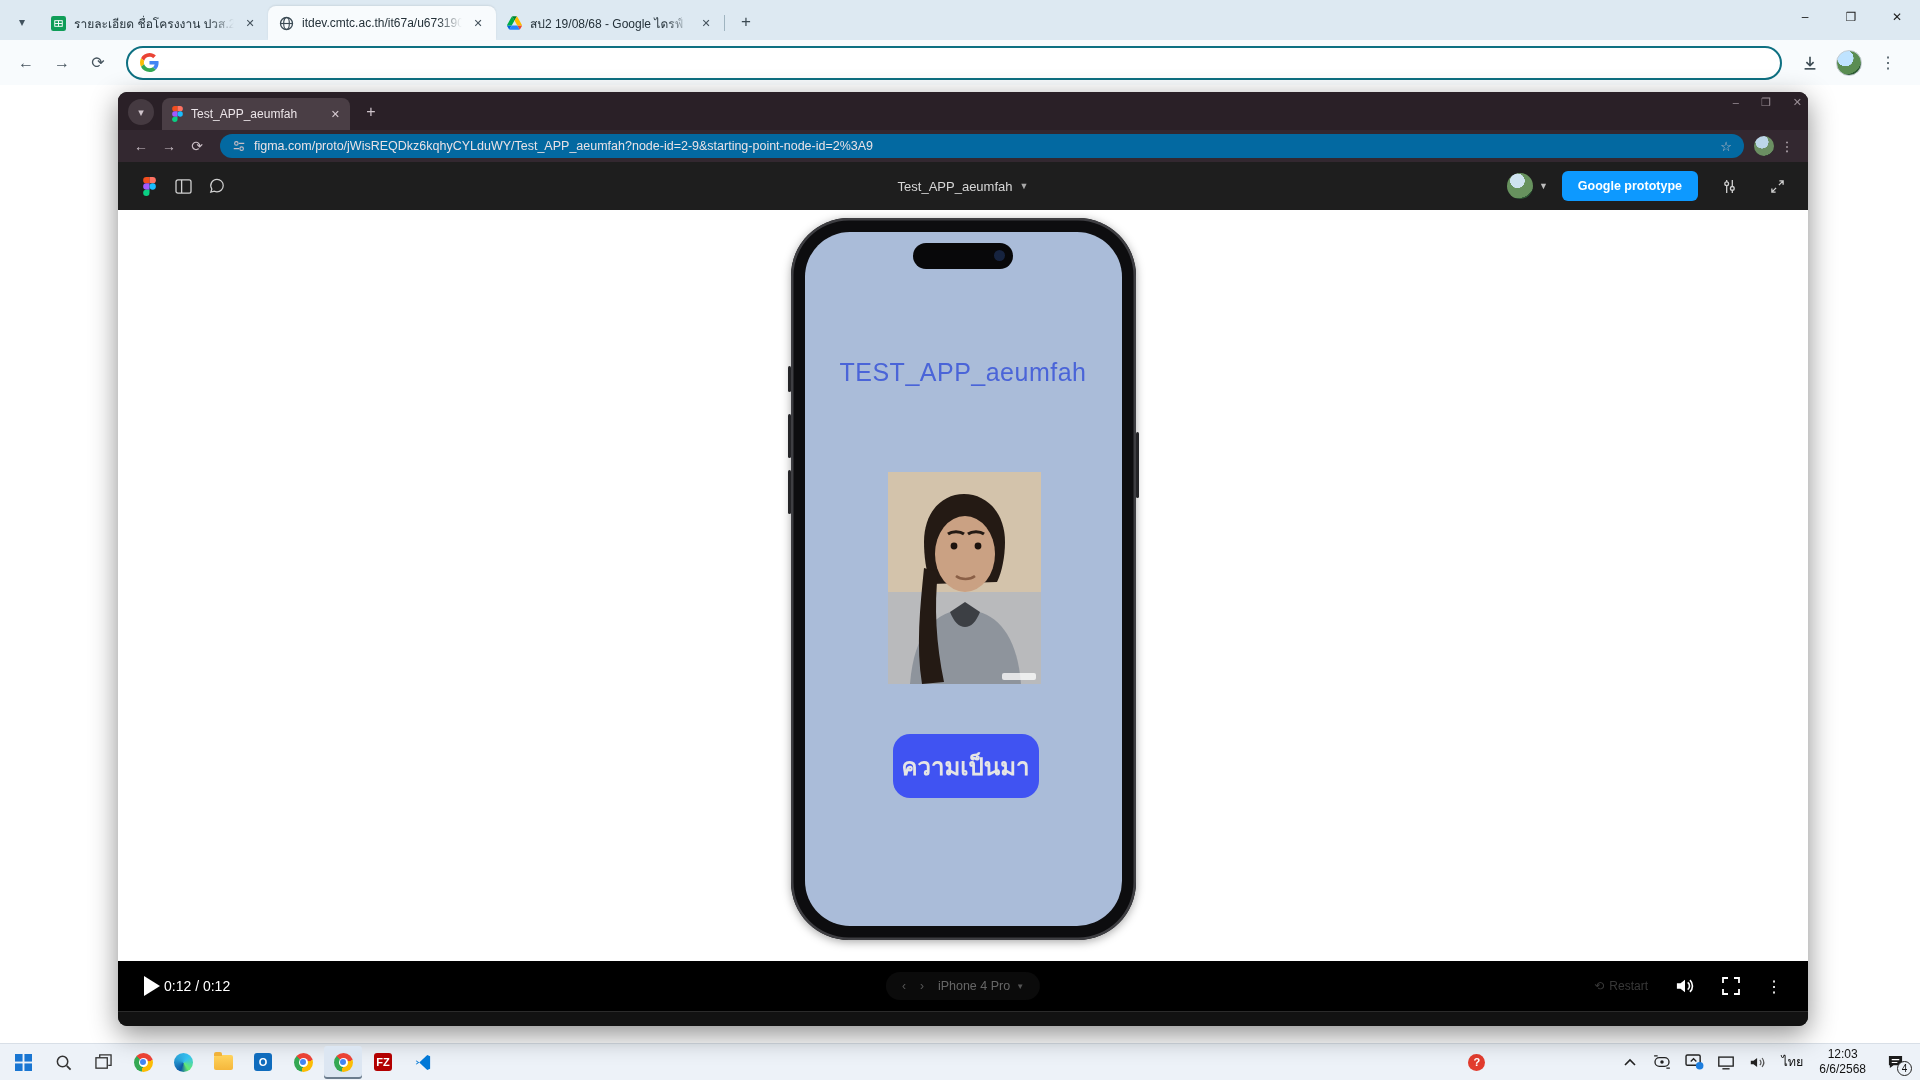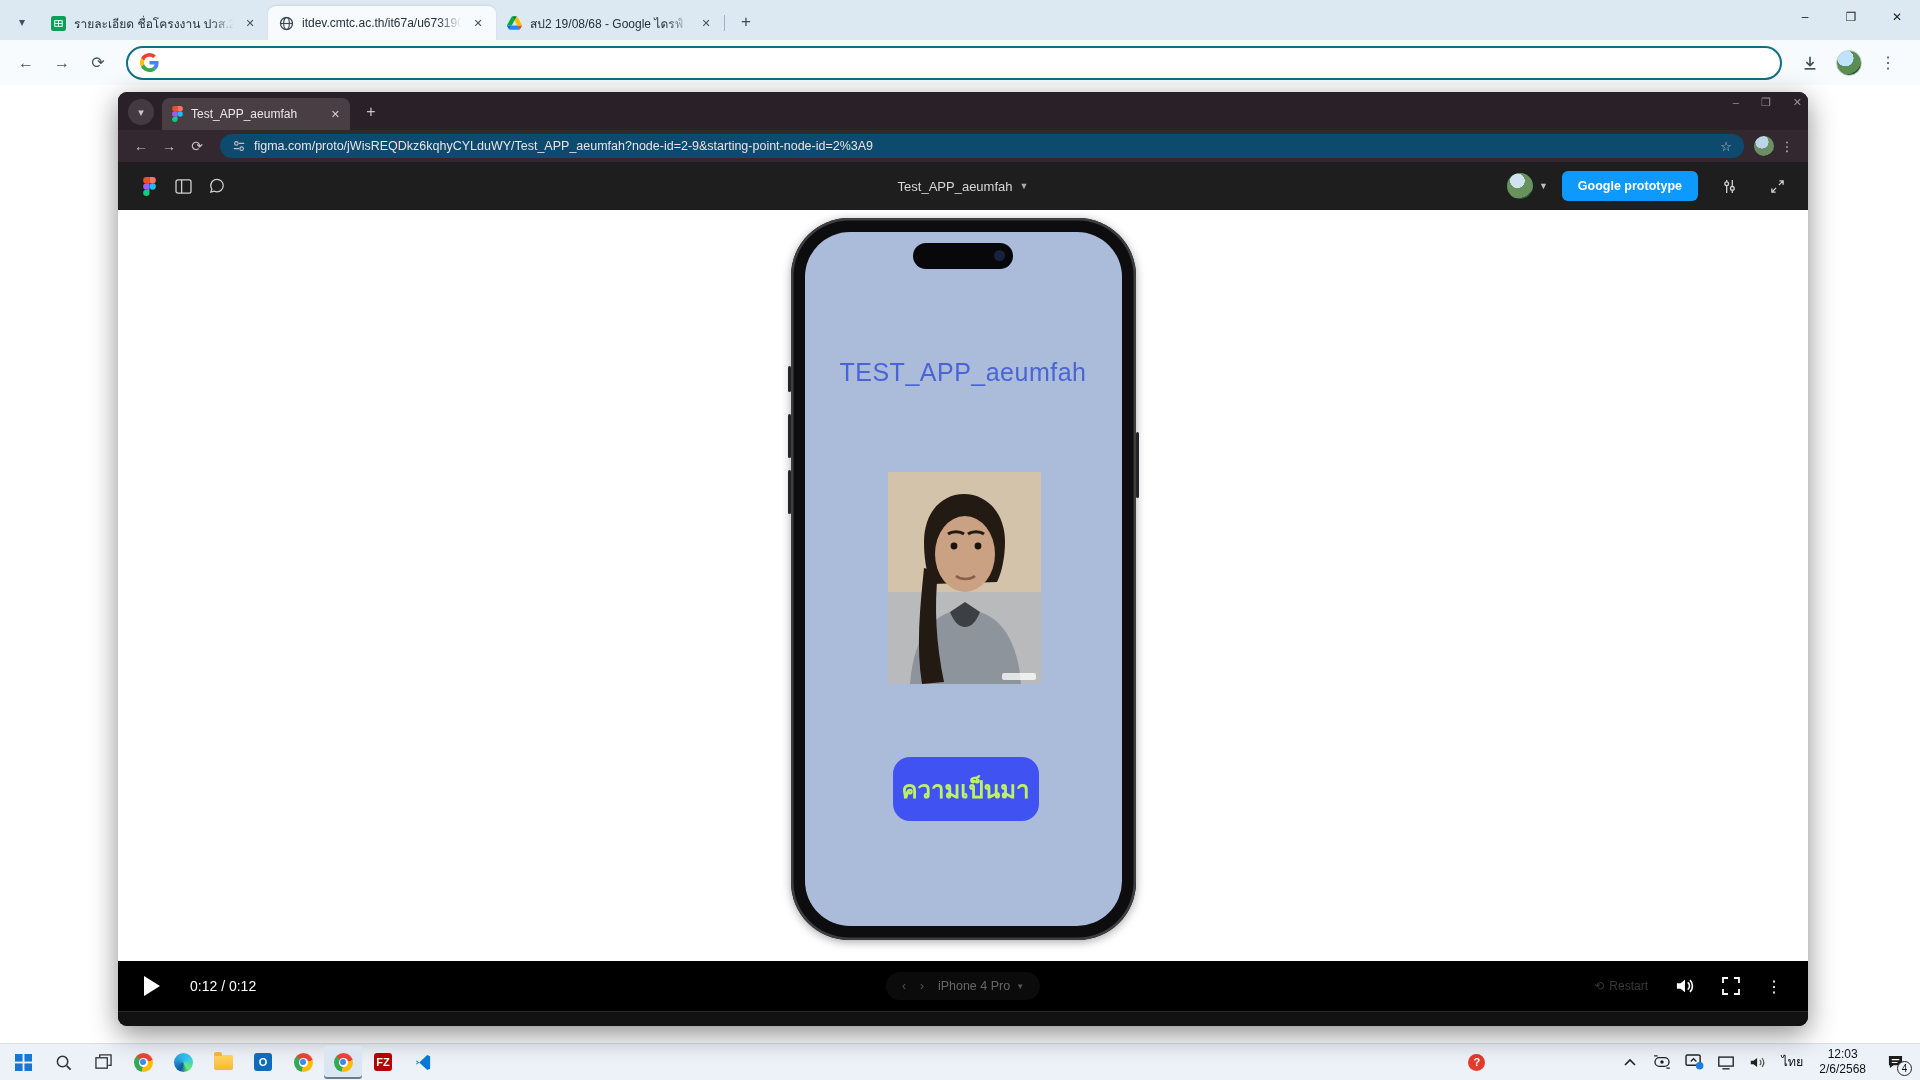--- a/index.html
+++ b/index.html
@@ -32,21 +32,21 @@
   .i-window { position:absolute; left:118px; top:7px; width:1690px; height:934px; border-radius:9px; overflow:hidden; box-shadow:0 8px 28px rgba(0,0,0,.45); display:flex; flex-direction:column; background:#1e1e1e;}
   .i-tabstrip { height:38px; background:#2a2027; display:flex; align-items:flex-end; padding-left:8px; position:relative; flex:0 0 auto;}
   .i-tabsearch { width:26px; height:26px; border-radius:50%; background:#453a41; color:#cfc4cb; display:flex; align-items:center; justify-content:center; font-size:11px; margin:0 8px 5px 2px; cursor:pointer;}
   .i-tab { height:32px; width:188px; background:#4a3e45; border-radius:8px 8px 0 0; display:flex; align-items:center; gap:8px; padding:0 10px; color:#ece5e9; font-size:12px; cursor:pointer;}
   .i-tab .x { margin-left:auto; color:#d8ccd3; font-size:11px;}
   .i-newtab { width:26px; height:26px; color:#cfc4cb; display:flex; align-items:center; justify-content:center; font-size:16px; margin:0 0 5px 8px; cursor:pointer;}
   .i-wincontrols { position:absolute; right:6px; top:4px; display:flex; gap:22px; color:#9b8f97; font-size:11px;}
   .i-wincontrols span { cursor:pointer; }
   .i-navbar { height:32px; background:#332830; display:flex; align-items:center; padding:0 10px; gap:2px; flex:0 0 auto;}
   .i-nav-ic { width:26px; height:26px; display:flex; align-items:center; justify-content:center; color:#c9bec5; font-size:14px; border-radius:50%; cursor:pointer;}
-  .i-omnibox { flex:1; height:24px; background:#0c4a6e; border-radius:12px; margin:0 8px; display:flex; align-items:center; padding:0 12px; gap:8px;}
+  .i-omnibox { flex:1; height:24px; background:#0369a1; border-radius:12px; margin:0 8px; display:flex; align-items:center; padding:0 12px; gap:8px;}
   .i-omnibox .url { color:#e9e2e6; font-size:12.5px; white-space:nowrap; overflow:hidden;}
   .i-omnibox .star { margin-left:auto; color:#c9bec5; font-size:13px; cursor:pointer;}
   .i-avatar { width:20px; height:20px; border-radius:50%; background:radial-gradient(circle at 40% 30%,#bcd6e8 0 35%,#6b8f62 36% 75%,#37543b 76%); cursor:pointer;}
   .i-kebab { color:#c9bec5; width:22px; text-align:center; font-size:13px; cursor:pointer;}
 
   
   .fig-bar { height:48px; background:#1e1e1e; display:flex; align-items:center; padding:0 14px; position:relative; flex:0 0 auto;}
   .fig-ic { width:34px; height:34px; display:flex; align-items:center; justify-content:center; border-radius:6px; cursor:pointer; color:#cfcfcf;}
   .fig-title { position:absolute; left:50%; transform:translateX(-50%); color:#d6d6d6; font-size:13px; display:flex; align-items:center; gap:7px; cursor:pointer;}
   .fig-title .chev { font-size:9px; color:#a8a8a8;}
@@ -63,27 +63,27 @@
   .phone .b-l2 { left:-3px; top:196px; width:3px; height:44px;}
   .phone .b-l3 { left:-3px; top:252px; width:3px; height:44px;}
   .phone .b-r1 { right:-3px; top:214px; width:3px; height:66px;}
   .phone-screen { width:100%; height:100%; background:#aabcd9; border-radius:45px; position:relative; overflow:hidden;}
   .island { position:absolute; left:50%; transform:translateX(-50%); top:11px; width:100px; height:26px; background:#08080a; border-radius:14px;}
   .island .cam { position:absolute; right:8px; top:7px; width:11px; height:11px; border-radius:50%; background:#16233f;}
   .proto-title { position:absolute; top:126px; width:100%; text-align:center; color:#4a64d8; font-size:25px; letter-spacing:.5px;}
   .portrait { position:absolute; left:83px; top:240px; width:153px; height:212px; background:linear-gradient(180deg,#d8cab4 0%,#cdbda6 45%,#9aa0a8 100%); overflow:hidden;}
   .portrait svg { display:block;}
   .portrait .wm { position:absolute; right:5px; bottom:4px; width:34px; height:7px; background:rgba(255,255,255,.75); border-radius:2px;}
-  .proto-btn { position:absolute; left:88px; top:525px; width:146px; height:64px; background:#4053f2; border:none; border-radius:17px; color:#bef264; font-size:24px; font-weight:700; cursor:pointer; font-family:"Liberation Sans",sans-serif;}
+  .proto-btn { position:absolute; left:88px; top:502px; width:146px; height:64px; background:#4053f2; border:none; border-radius:17px; color:#e5e5e5; font-size:24px; font-weight:700; cursor:pointer; font-family:"Liberation Sans",sans-serif;}
 
   
   .vid-controls { height:50px; background:#000; display:flex; align-items:center; padding:0 26px; position:relative; flex:0 0 auto;}
   .play-btn { width:20px; height:20px; cursor:pointer; display:flex; align-items:center;}
   .play-btn .tri { width:0; height:0; border-left:16px solid #fff; border-top:10px solid transparent; border-bottom:10px solid transparent;}
-  .vid-time { color:#fff; font-size:14px; margin-left:26px;}
+  .vid-time { color:#fff; font-size:14px; }
   .proto-pill { position:absolute; left:50%; top:50%; transform:translate(-50%,-50%); display:flex; align-items:center; gap:14px; background:#141414; border-radius:18px; padding:7px 16px; opacity:.55;}
   .proto-pill .pp { color:#9b9b9b; font-size:12px; cursor:pointer;}
   .proto-pill .dev { color:#b9b9b9; font-size:12.5px; display:flex; align-items:center; gap:6px; cursor:pointer;}
   .vc-right { margin-left:auto; display:flex; align-items:center; gap:26px;}
   .vc-ic { color:#fff; cursor:pointer; display:flex; align-items:center;}
   .restart-faint { color:#8b8b8b; opacity:.4; font-size:12px; display:flex; gap:5px; align-items:center; cursor:pointer;}
   .kebab-v { color:#fff; font-size:16px; letter-spacing:0; cursor:pointer;}
   .seek-bar { height:15px; background:#121212; border-top:1px solid #2b2b2b; flex:0 0 auto; cursor:pointer;}
 
   
@@ -444,21 +444,21 @@
       </span>
       <span class="t-ic">
         <svg width="18" height="15" viewBox="0 0 20 16">
             <path d="M2 6v4h3l4 3V3L5 6z" fill="#222"></path>
             <path d="M12 5a4.5 4.5 0 0 1 0 6M14.5 3a8 8 0 0 1 0 10" stroke="#555" stroke-width="1.3" fill="none"></path>
           </svg>
       </span>
       <span class="lang">ไทย</span>
       <div class="clock">
         <div>12:03</div>
-        <div>2/6/2568</div>
+        <div>6/6/2568</div>
       </div>
       <div class="notif">
         <svg width="17" height="16" viewBox="0 0 18 17">
             <path d="M2 2h14v10H7l-4 3v-3H2z" fill="#1c1c1c"></path>
             <path d="M5 6h8M5 9h6" stroke="#fff" stroke-width="1.2"></path>
           </svg>
         <span class="badge">4</span>
       </div>
     </div>
   </div>

